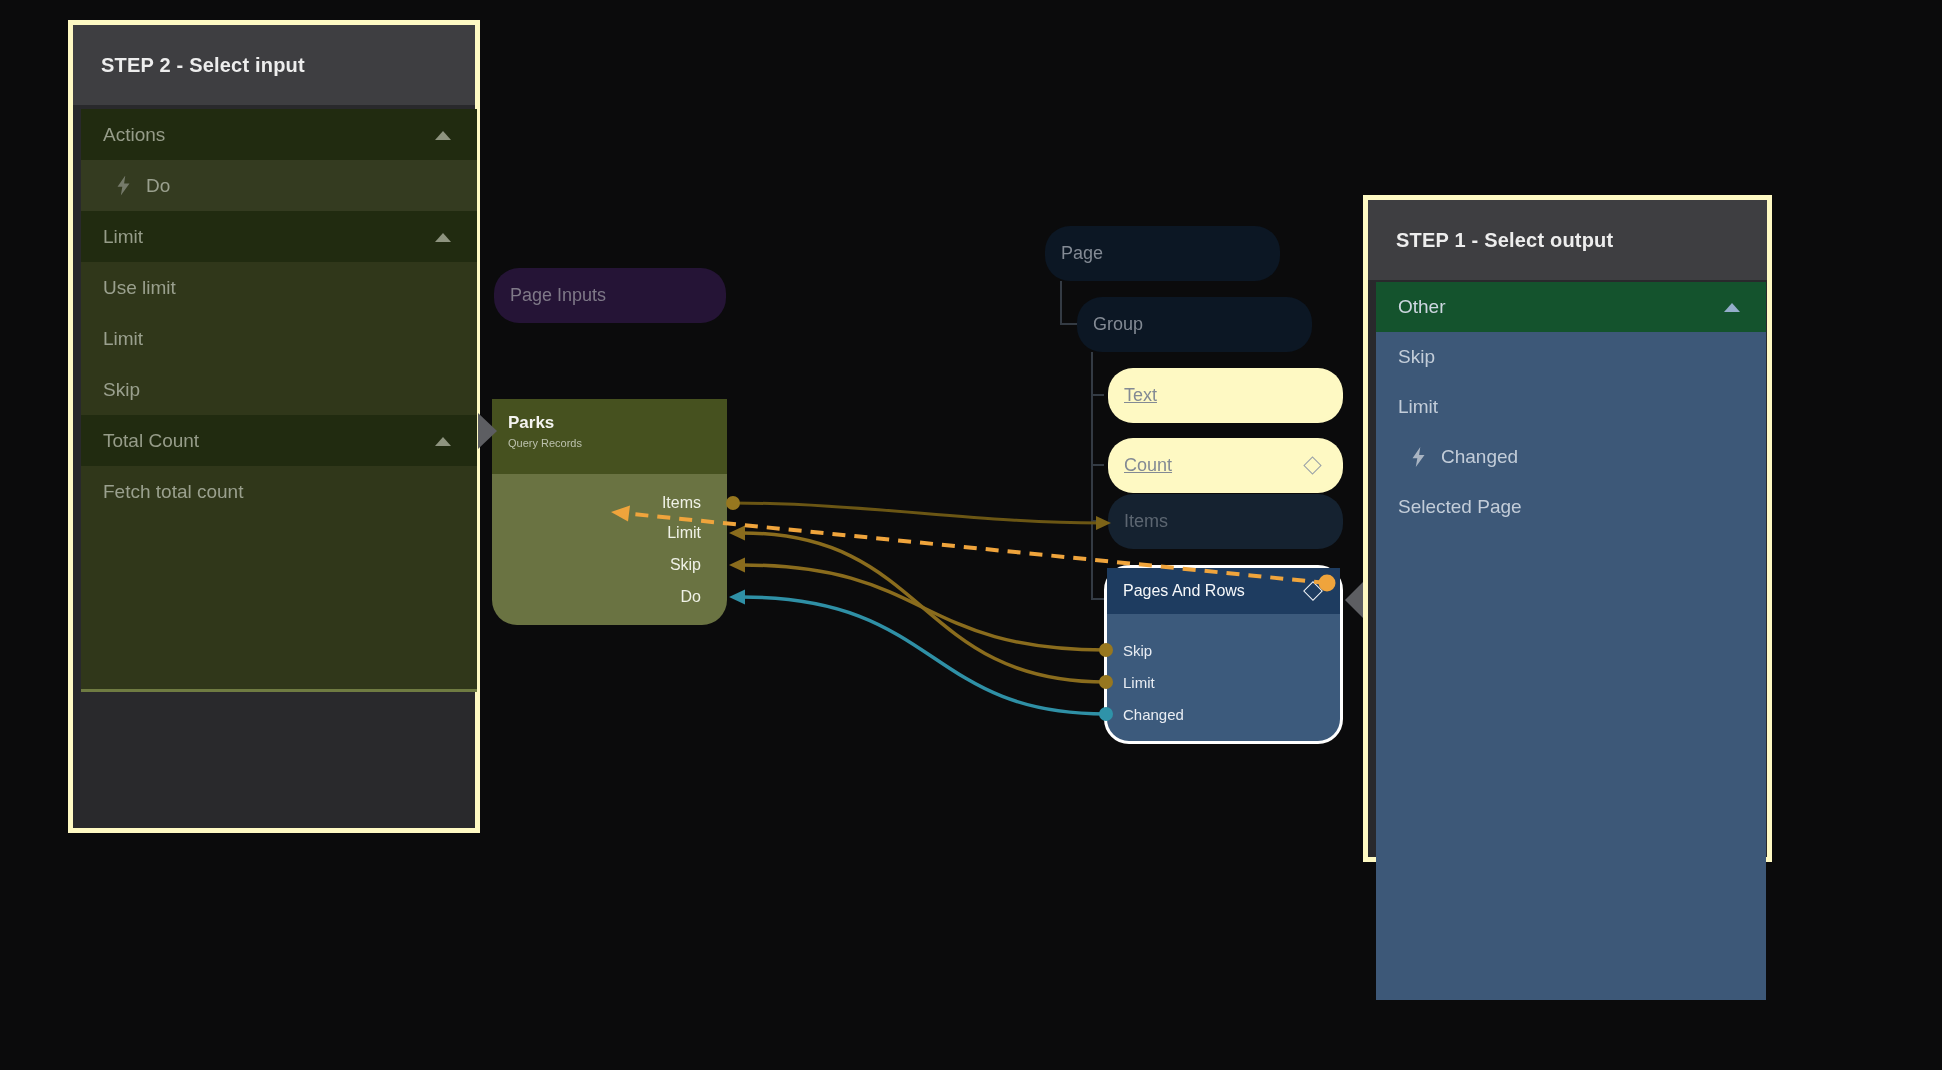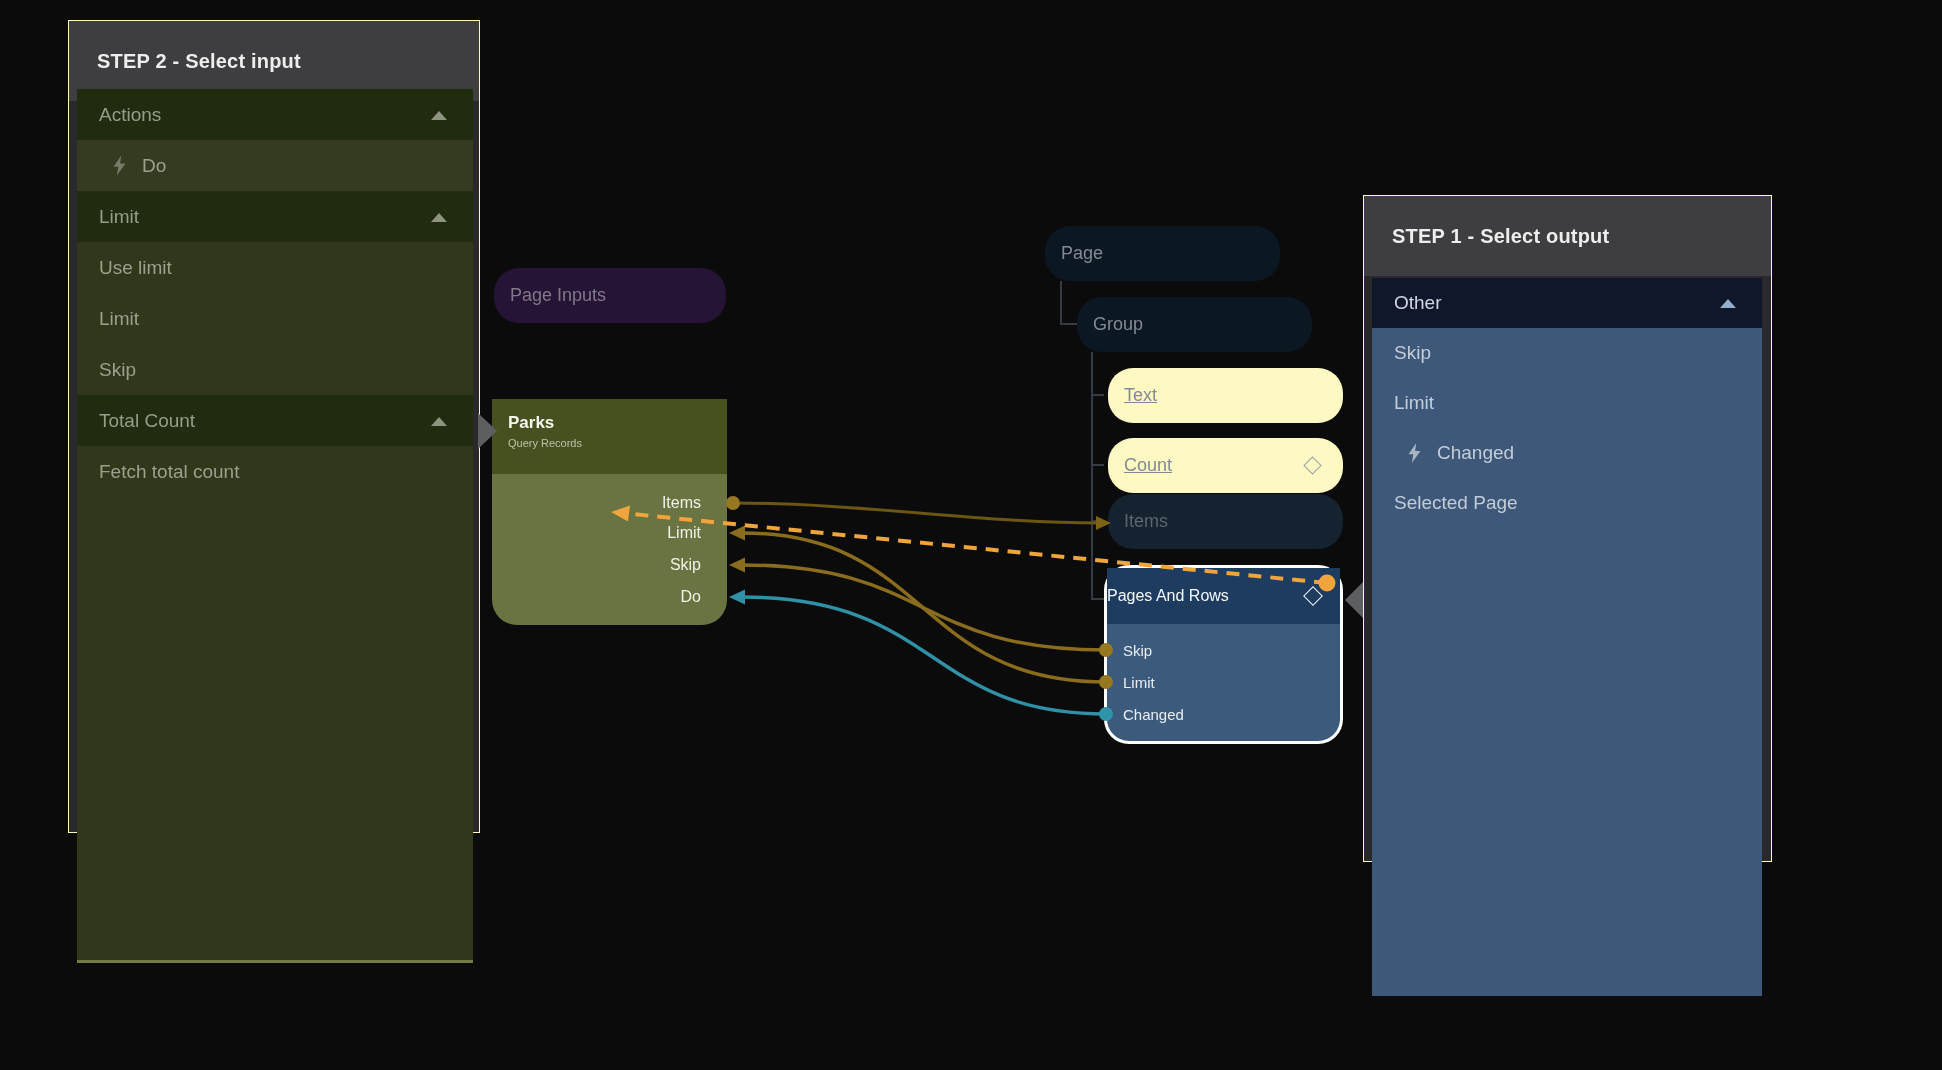--- a/index.html
+++ b/index.html
@@ -1,41 +1,41 @@
 <!DOCTYPE html>
 <html><head>
 <meta charset="utf-8">
 <style>
   * { margin:0; padding:0; box-sizing:border-box; }
   html,body { width:1942px; height:1070px; background:#0b0b0c; overflow:hidden;
               font-family:"Liberation Sans", sans-serif; }
 
   
-  .panel { position:absolute; background:#29292c; border:1px solid #fef9c3; z-index:20; }
+  .panel { position:absolute; background:#29292c; border:5px solid #fef9c3; z-index:20; }
   .panel-header { position:absolute; left:0; top:0; right:0; height:80px; background:#3e3e41;
                   display:flex; align-items:center; padding-left:28px;
                   color:#ededed; font-size:20px; font-weight:bold; letter-spacing:.2px; }
   .plist { position:absolute; overflow:hidden; }
   .prow { display:flex; align-items:center; padding-left:22px; position:relative; }
   .prow .lbl { pointer-events:none; }
   .chev-up { position:absolute; right:26px; top:50%; margin-top:-4px; width:0; height:0;
              border-left:8px solid transparent; border-right:8px solid transparent; }
 
   
   .olist { background:#30371a; }
   .olist .prow { height:51px; font-size:19px; color:#9aa08e; }
   .olist .sect { background:#212b10; color:#969c89; }
   .olist .chev-up { border-bottom:9px solid #8e947f; }
   .olist-bottom { position:absolute; left:0; right:0; bottom:0; height:3px; background:#6f7b42; }
   .row-do { background:#343b20; }
 
   
   .blist { background:#3d5878; }
   .blist .prow { height:50px; font-size:19px; color:#c3cdd9; }
-  .blist .sect { background:#0f172a; color:#ced7e1; }
+  .blist .sect { background:#14532d; color:#ced7e1; }
   .blist .chev-up { border-bottom:9px solid #94adca; }
 
   
   .bolt { display:inline-block; width:15px; height:20px; margin-right:15px;
           clip-path:polygon(62% 0%, 10% 56%, 42% 56%, 32% 100%, 90% 40%, 54% 40%); }
   .bolt.olive { background:#757a6a; }
   .bolt.blue  { background:#a9b4c2; }
 
   
   .caret-right { position:absolute; width:0; height:0; z-index:30;
@@ -62,35 +62,35 @@
   .tnode { width:235px; height:55px; background:#0c1724; display:flex; align-items:center;
            padding-left:16px; color:#838a94; font-size:18px; }
   .tnode.lt { background:#fef9c3;text-decoration:underline; }
   .tnode.dim { background:#152230; color:#5c6671; }
   .tline { position:absolute; background:#343b44; z-index:5; }
   .diamond { width:13px; height:13px; border:1.5px solid #98a0a8; transform:rotate(45deg); }
   .tnode .diamond { position:absolute; right:24px; }
 
   .prnode { left:1104px; top:565px; width:239px; height:179px; background:#3c5a7c;
             border:3px solid #ffffff; }
-  .prnode-header { height:56px; background:#1e3c60; display:flex; align-items:center;
-                   color:#f6f8fa; font-size:16px; position:relative; }
+  .prnode-header { height:46px; background:#1e3c60; display:flex; align-items:center;
+                   padding-left:16px; color:#f6f8fa; font-size:16px; position:relative; }
   .prnode-header .diamond { position:absolute; right:20px; width:14px; height:14px;
                             border:1.6px solid #f2f5f8; }
   .prport { position:absolute; left:16px; transform:translateY(-50%);
             color:#e9edf3; font-size:15px; }
 
   svg.wires { position:absolute; left:0; top:0; z-index:50; pointer-events:none; }
 </style>
 </head>
 <body>
 
 <div class="panel" style="left:68px; top:20px; width:412px; height:813px;">
   <div class="panel-header">STEP 2 - Select input</div>
-  <div class="plist olist" style="left:8px; top:68px; width:396px; height:874px;">
+  <div class="plist olist" style="left:8px; top:84px; width:396px; height:583px;">
     <div class="prow sect">
       <span class="lbl">Actions</span>
       <span class="chev-up"></span>
     </div>
     <div class="prow row-do" style="padding-left:35px;">
       <span class="bolt olive"></span>
       <span class="lbl">Do</span>
     </div>
     <div class="prow sect">
       <span class="lbl">Limit</span>

